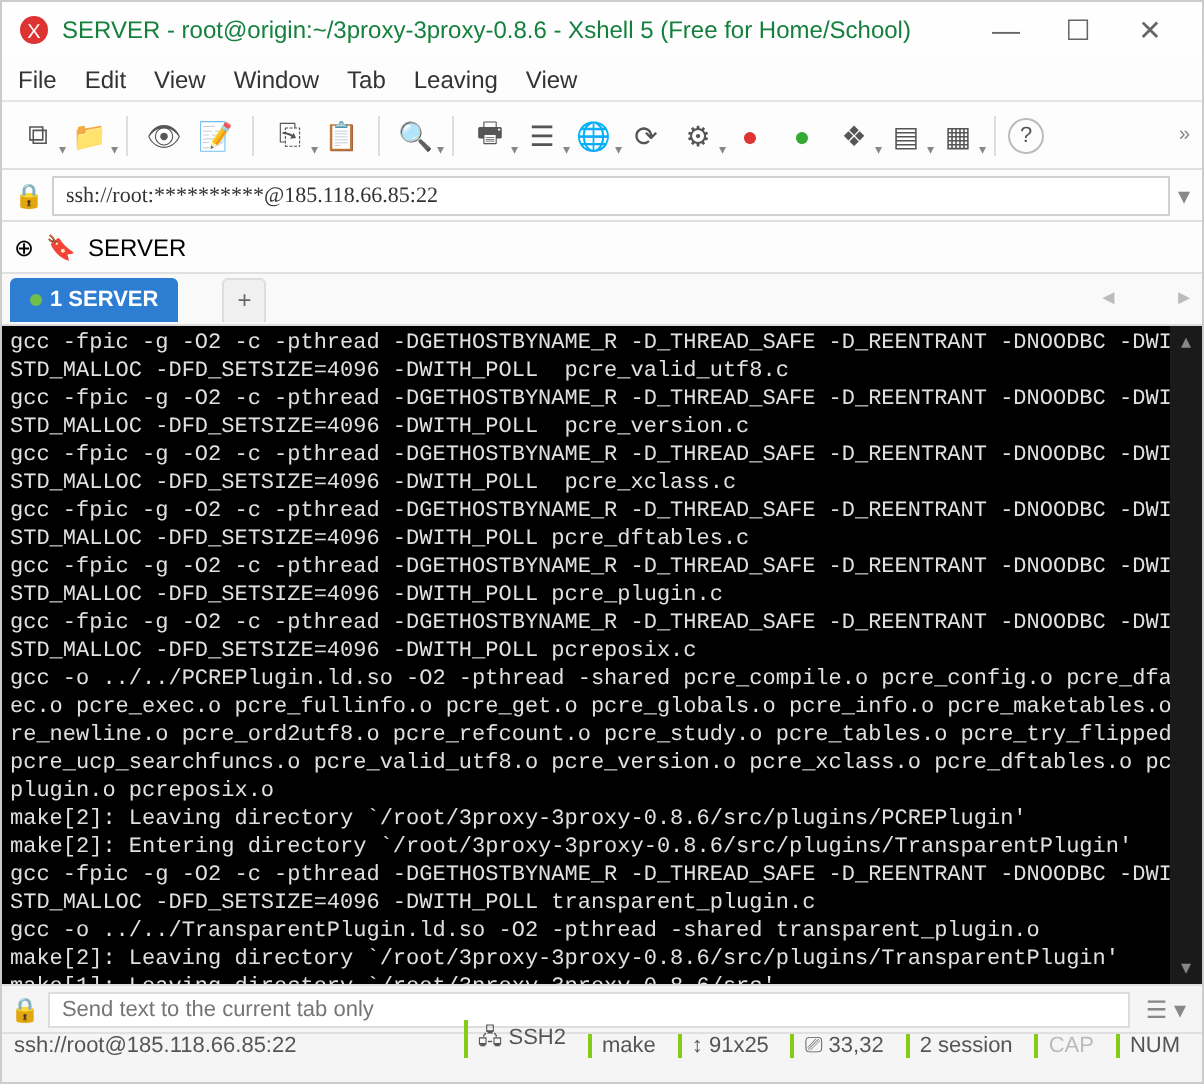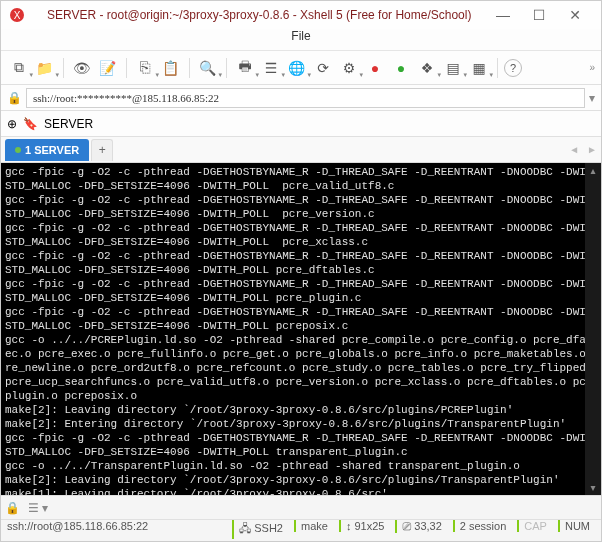--- a/index.html
+++ b/index.html
@@ -1,64 +1,64 @@
 <!DOCTYPE html>
 <html><head>
 <meta charset="utf-8">
 <style>
   * { margin: 0; padding: 0; box-sizing: border-box; }
   body { font-family: "Segoe UI", Tahoma, sans-serif; font-size: 12px; background: #f0f0f0; width: 602px; height: 542px; overflow: hidden; display: flex; flex-direction: column; border: 1px solid #ccc; }
   
   
   .titlebar { height: 28px; display: flex; align-items: center; padding: 0 8px; background: #fefefe; }
   .titlebar-icon { width: 16px; height: 16px; margin-right: 6px; }
-  .titlebar-text { flex: 1; color: #7f1d1d; font-size: 12px; margin-left: 16px; }
+  .titlebar-text { flex: 1; color: #15803d; font-size: 12px; }
   .winbtns { display: flex; gap: 0; }
   .winbtn { width: 36px; height: 24px; display: flex; align-items: center; justify-content: center; color: #666; font-size: 14px; }
   
   
-  .menubar { height: 22px; display: flex; align-items: center; padding: 0 8px; gap: 14px; background: #fdfdfd; border-bottom: 1px solid #e5e5e5; flex-direction: column; }
+  .menubar { height: 22px; display: flex; align-items: center; padding: 0 8px; gap: 14px; background: #fdfdfd; border-bottom: 1px solid #e5e5e5; }
   .menubar span { color: #333; font-size: 12px; }
   
   
   .toolbar { height: 34px; display: flex; align-items: center; padding: 0 6px; background: #fdfdfd; border-bottom: 1px solid #e0e0e0; gap: 2px; }
   .tbtn { width: 24px; height: 24px; display: flex; align-items: center; justify-content: center; color: #555; font-size: 14px; position: relative; }
   .tbtn.dd::after { content: "▾"; font-size: 7px; position: absolute; right: -2px; bottom: 1px; color:#888; }
   .tsep { width: 1px; height: 20px; background: #ddd; margin: 0 4px; }
   .toolbar-spacer { flex: 1; }
   .toolbar-chev { color:#888; font-size:10px; padding-left:4px; }
   
   
   .addrbar { height: 26px; display: flex; align-items: center; padding: 0 6px; background: #fdfdfd; border-bottom: 1px solid #e0e0e0; gap: 4px; }
   .addrinput { flex: 1; height: 20px; border: 1px solid #d0d0d0; background: #fff; padding: 0 6px; font-size: 11px; color: #333; font-family: Liberation Serif, serif; }
   
   
   .sessionrow { height: 26px; display: flex; align-items: center; padding: 0 6px; background: #fdfdfd; border-bottom: 1px solid #e0e0e0; gap: 6px; }
   
   
-  .tabrow { height: 26px; display: flex; align-items: center; background: #f9f9f9; border-bottom: 1px solid #dcdcdc; padding-left: 4px; }
+  .tabrow { height: 26px; display: flex; align-items: center; background: #f9f9f9; border-bottom: 1px solid #dcdcdc; padding-left: 4px; gap: 20px; }
   .tab { height: 22px; padding: 0 10px; display: flex; align-items: center; gap:4px; background: #2d7dd2; color:#fff; font-size:11px; font-weight: bold; border-top-left-radius:3px; border-top-right-radius:3px; }
   .tab .dot { width:6px;height:6px;border-radius:50%;background:#6fbf4a;display:inline-block;}
   .tab-add { width: 22px; height: 22px; display:flex;align-items:center;justify-content:center;color:#666;background:#f0f0f0;margin-left:2px;border:1px solid #ddd;border-bottom:none;border-top-left-radius:3px;border-top-right-radius:3px; }
   .tab-spacer { flex:1; }
   .tab-nav { color:#bbb;font-size:10px;padding:0 4px;}
   
   
   .terminal-wrap { flex: 1; display:flex; background: #000; position: relative; min-height: 0; }
   .terminal { flex:1; padding: 2px 4px; font-family: "Consolas","Courier New",monospace; font-size: 11px; line-height: 14px; color: #e0e0e0; white-space: pre; overflow: hidden; }
   .vscroll { width: 16px; background: #1a1a1a; display:flex;flex-direction:column;align-items:center;justify-content:space-between;padding:2px 0;}
   .vscroll .arr { color:#888;font-size:10px;}
   
   
   .sendbar { height: 24px; display:flex; align-items:center; background:#f5f5f5; border-top:1px solid #e0e0e0; padding:0 4px; gap:4px;}
   .sendbar input { flex:1; height:18px; border:1px solid #ddd; background:#fff; padding:0 6px; font-size:11px; color:#999;}
   .sendbar .sendmode { color:#888;font-size:12px;padding:0 4px;}
   
   
-  .statusbar { height: 22px; display:flex; align-items:flex-start; background:#f5f5f5; border-top:1px solid #e0e0e0; padding:0 6px; gap:6px; font-size:11px; color:#555;}
+  .statusbar { height: 22px; display:flex; align-items:flex-end; background:#f5f5f5; border-top:1px solid #e0e0e0; padding:12px 6px; gap:6px; font-size:11px; color:#555;}
   .statusbar .sspacer { flex:1; }
   .statusbar .scell { padding: 0 5px; border-left:2px solid #84cc16;}
 </style>
 </head>
 <body>
 
 <div class="titlebar">
   <svg class="titlebar-icon" viewBox="0 0 16 16">
       <circle cx="8" cy="8" r="7" fill="#d33"></circle>
       <text x="8" y="12" font-size="10" text-anchor="middle" fill="#fff">X</text>
@@ -159,20 +159,21 @@
 make[1]: Leaving directory `/root/3proxy-3proxy-0.8.6/src'
 </div>
   <div class="vscroll">
     <span class="arr">▴</span>
     <span class="arr">▾</span>
   </div>
 </div>
 
 <div class="sendbar">
   <span style="color:#888">🔒</span>
+  <input placeholder="Send text to the current tab only" style="">
   <span class="sendmode">☰ ▾</span>
 </div>
 
 <div class="statusbar">
   <span>ssh://root@185.118.66.85:22</span>
   <span class="sspacer"></span>
   <span class="scell">🖧 <span>SSH2</span></span>
   <span class="scell">make</span>
   <span class="scell">↕ <span>91x25</span></span>
   <span class="scell">⎚ <span>33,32</span></span>

